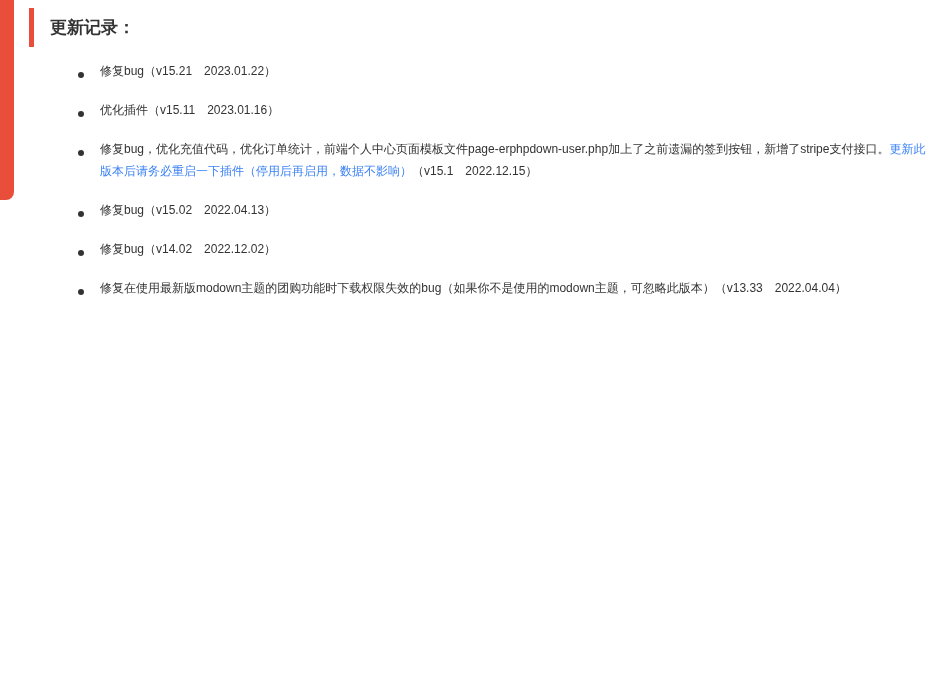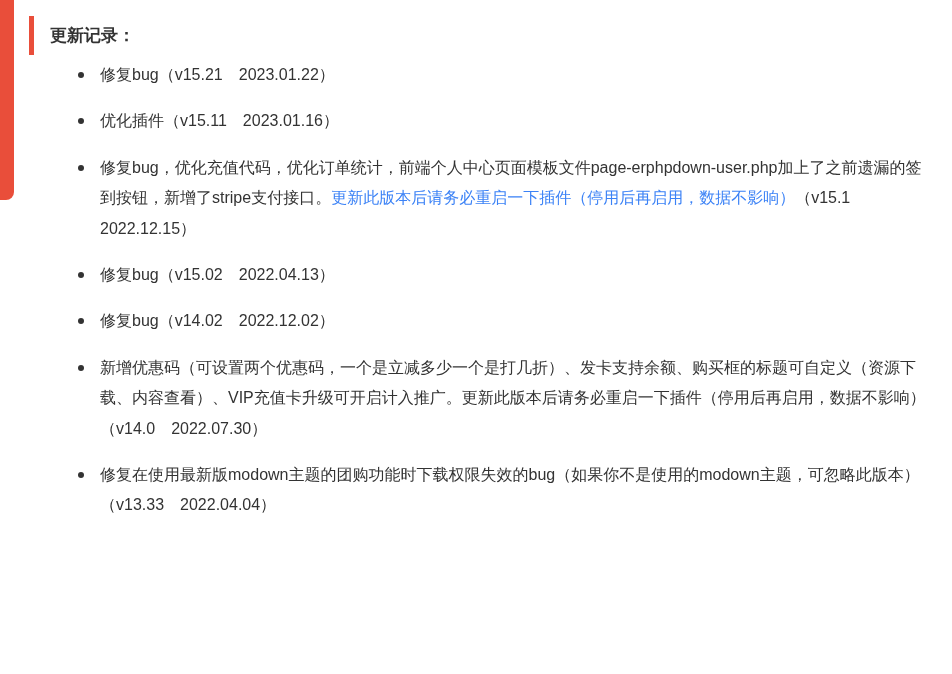--- a/index.html
+++ b/index.html
@@ -21,21 +21,21 @@
       left: 0;
       top: 0;
       width: 14px;
       height: 200px;
       background: #e94e3a;
       border-bottom-right-radius: 8px;
     }
     .header-box {
       position: absolute;
       left: 29px;
-      top: 16px;
+      top: 8px;
       right: 10px;
       border-left: 5px solid #e94e3a;
       padding: 8px 0 8px 16px;
     }
     .header-title {
       font-size: 17px;
       font-weight: bold;
       color: #333;
     }
     .content {
@@ -46,21 +46,21 @@
     }
     .changelog-list {
       list-style: none;
       padding-left: 40px;
     }
     .changelog-list li {
       position: relative;
       line-height: 1.9;
       margin-bottom: 16px;
       color: #333;
-      font-size: 16px;
+      font-size: 12px;
     }
     .changelog-list li::before {
       content: "";
       position: absolute;
       left: -22px;
       top: 12px;
       width: 6px;
       height: 6px;
       background: #333;
       border-radius: 50%;
@@ -80,16 +80,15 @@
 
 <div class="content">
   <ul class="changelog-list">
     <li>修复bug（v15.21　2023.01.22）</li>
     <li>优化插件（v15.11　2023.01.16）</li>
     <li>
       <span>修复bug，优化充值代码，优化订单统计，前端个人中心页面模板文件page-erphpdown-user.php加上了之前遗漏的签到按钮，新增了stripe支付接口。</span><span class="red-text">更新此版本后请务必重启一下插件（停用后再启用，数据不影响）</span><span>（v15.1　2022.12.15）</span>
     </li>
     <li>修复bug（v15.02　2022.04.13）</li>
     <li>修复bug（v14.02　2022.12.02）</li>
-    <li>新增优惠码（可设置两个优惠码，一个是立减多少一个是打几折）、发卡支持余额、购买框的标题可自定义（资源下载、内容查看）、VIP充值卡升级可开启计入推广。更新此版本后请务必重启一下插件（停用后再启用，数据不影响）（v14.0　2022.07.30）</li>
     <li>修复在使用最新版modown主题的团购功能时下载权限失效的bug（如果你不是使用的modown主题，可忽略此版本）（v13.33　2022.04.04）</li>
   </ul>
 </div>
 
 </body></html>

